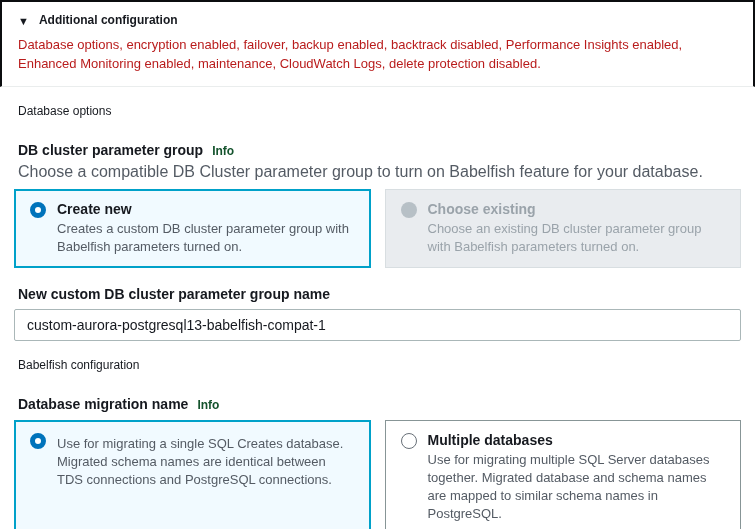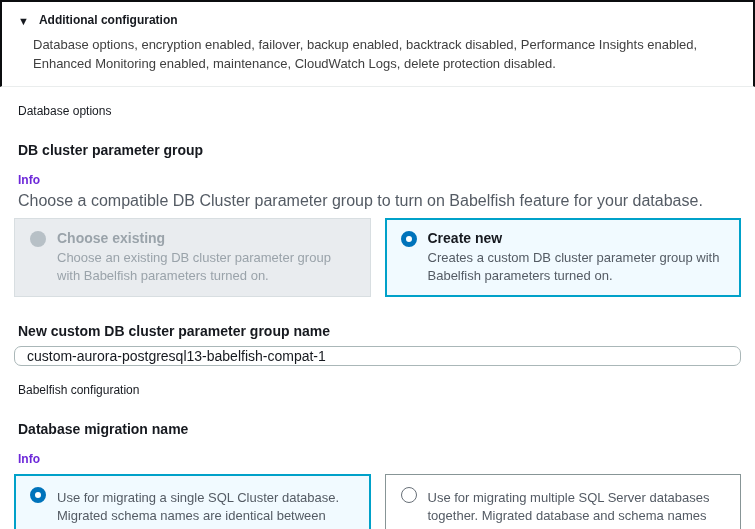--- a/index.html
+++ b/index.html
@@ -14,50 +14,50 @@
     border-left:2px solid #0b0d0f;
     border-right:2px solid #0b0d0f;
     border-bottom:1px solid #eaeded;
     padding:11px 16px 13px 16px;
     background:#fff;
   }
   .accordion-title-row { display:flex; align-items:center; gap:10px; cursor:pointer; }
   .caret { font-size:11px; color:#16191f; line-height:1; padding-top:2px; }
   .accordion-title { font-size:12px; font-weight:700; color:#16191f; }
   .accordion-summary {
-    margin-top:8px; font-size:13px; line-height:19px; color:#404040; max-width:720px;margin-left:15px;
+    margin-top:8px; font-size:13px; line-height:19px; color:#b91c1c; max-width:720px;
   }
   .content { padding:0 14px; }
   .section-heading { font-size:12px; font-weight:400; color:#16191f; margin:17px 0 0 4px; }
   .field-block { margin-left:4px; }
-  .label-row { display:flex; align-items:baseline; gap:15px; margin-top:24px;flex-direction:column; }
+  .label-row { display:flex; align-items:baseline; gap:9px; margin-top:24px; }
   .field-label { font-size:14px; font-weight:700; color:#16191f; }
-  .info-link { font-size:12px; font-weight:700; color:#6d28d9; text-decoration:none; cursor:pointer; }
+  .info-link { font-size:12px; font-weight:700; color:#14532d; text-decoration:none; cursor:pointer; }
   .field-desc { font-size:16px; color:#545b64; margin-top:5px; }
   .cards { display:grid; grid-template-columns:1fr 1fr; gap:14px; margin-top:8px; }
   .card {
     background:#fff; border:1px solid #879596; padding:11px 15px;
     display:flex; align-items:flex-start; gap:11px; cursor:pointer;
   }
   .card.selected { border:2px solid #00a1c9; background:#f1faff; padding:10px 14px; }
   .card.disabled { background:#e9ecef; border:1px solid #d8dee1; cursor:default; }
   .radio { width:16px; height:16px; border-radius:50%; flex:none; margin-top:1px; background:#fff; }
   .radio.checked { border:5px solid #0073bb; }
   .radio.unchecked { border:1px solid #687078; }
   .radio.off-disabled { border:none; background:#b7c0c6; }
   .card-title { font-size:14px; font-weight:700; color:#16191f; }
   .card-desc { font-size:13px; line-height:18px; color:#545b64; margin-top:3px; }
   .card.disabled .card-title { color:#9aa3aa; }
   .card.disabled .card-desc { color:#9aa3aa; }
   .text-input {
-    display:block; width:100%; height:20px; margin-top:7px;
-    border:1px solid #aab7b8; border-radius:7px; background:#fff;
+    display:block; width:100%; height:32px; margin-top:7px;
+    border:1px solid #aab7b8; border-radius:2px; background:#fff;
     padding:0 12px; font-family:"Liberation Sans", sans-serif; font-size:14px; color:#16191f;
   }
-  .mt-name-label { margin-top:26px; }
+  .mt-name-label { margin-top:18px; }
 </style>
 </head>
 <body>
 
 <div class="screen">
 
   <div class="accordion-head">
     <div class="accordion-title-row">
       <span class="caret">▼</span>
       <span class="accordion-title">Additional configuration</span>
@@ -71,32 +71,32 @@
 
     <div class="field-block">
       <div class="label-row">
         <span class="field-label">DB cluster parameter group</span>
         <a class="info-link">Info</a>
       </div>
       <div class="field-desc">Choose a compatible DB Cluster parameter group to turn on Babelfish feature for your database.</div>
     </div>
 
     <div class="cards">
+      <div class="card selected">
+        <span class="radio checked"></span>
+        <div>
+          <div class="card-title">Create new</div>
+          <div class="card-desc">Creates a custom DB cluster parameter group with Babelfish parameters turned on.</div>
+        </div>
+      </div>
       <div class="card disabled">
         <span class="radio off-disabled"></span>
         <div>
           <div class="card-title">Choose existing</div>
           <div class="card-desc">Choose an existing DB cluster parameter group with Babelfish parameters turned on.</div>
-        </div>
-      </div>
-      <div class="card selected">
-        <span class="radio checked"></span>
-        <div>
-          <div class="card-title">Create new</div>
-          <div class="card-desc">Creates a custom DB cluster parameter group with Babelfish parameters turned on.</div>
         </div>
       </div>
     </div>
 
     <div class="field-block">
       <div class="label-row mt-name-label">
         <span class="field-label">New custom DB cluster parameter group name</span>
       </div>
     </div>
     <input class="text-input" type="text" value="custom-aurora-postgresql13-babelfish-compat-1" style="">
@@ -107,25 +107,26 @@
       <div class="label-row">
         <span class="field-label">Database migration name</span>
         <a class="info-link">Info</a>
       </div>
     </div>
 
     <div class="cards">
       <div class="card selected">
         <span class="radio checked"></span>
         <div>
-          <div class="card-desc">Use for migrating a single SQL Cluster database. Migrated schema names are identical between TDS connections and PostgreSQL connections.</div>
+          <div class="card-desc">Use for migrating a single SQL Creates database. Migrated schema names are identical between TDS connections and PostgreSQL connections.</div>
         </div>
       </div>
       <div class="card">
         <span class="radio unchecked"></span>
         <div>
+          <div class="card-title">Multiple databases</div>
           <div class="card-desc">Use for migrating multiple SQL Server databases together. Migrated database and schema names are mapped to similar schema names in PostgreSQL.</div>
         </div>
       </div>
     </div>
 
   </div>
 </div>
 
 </body></html>

